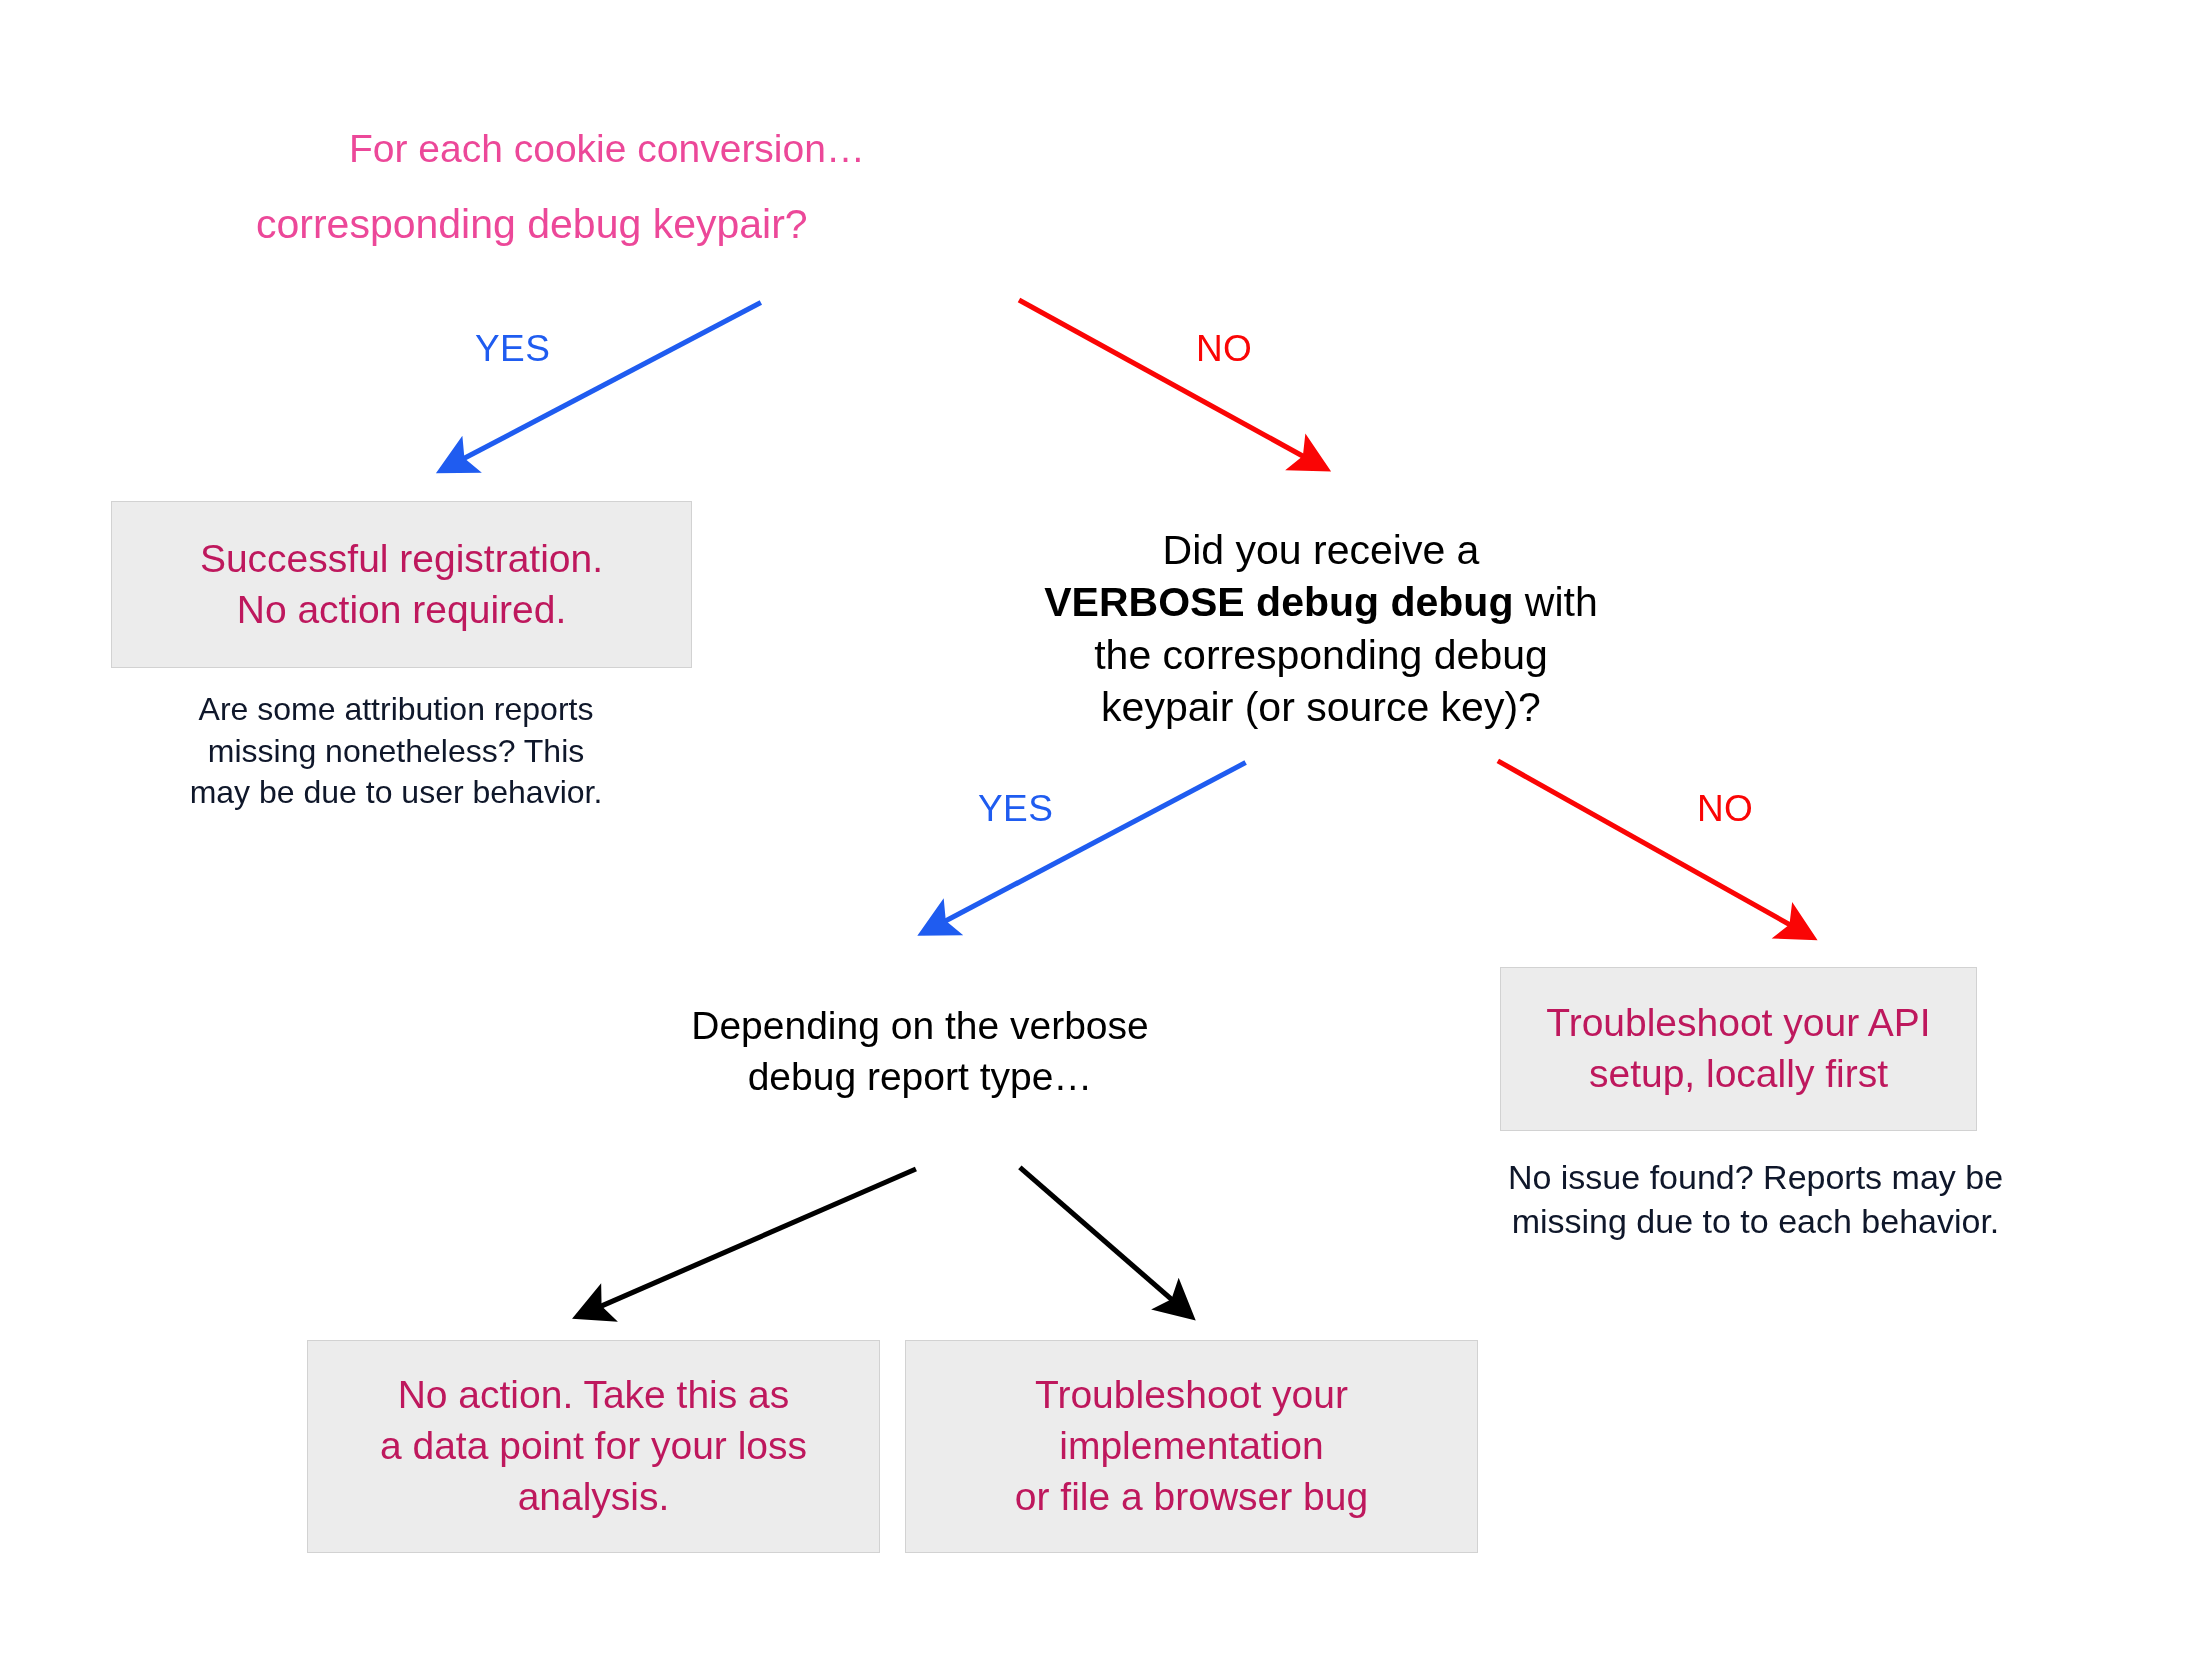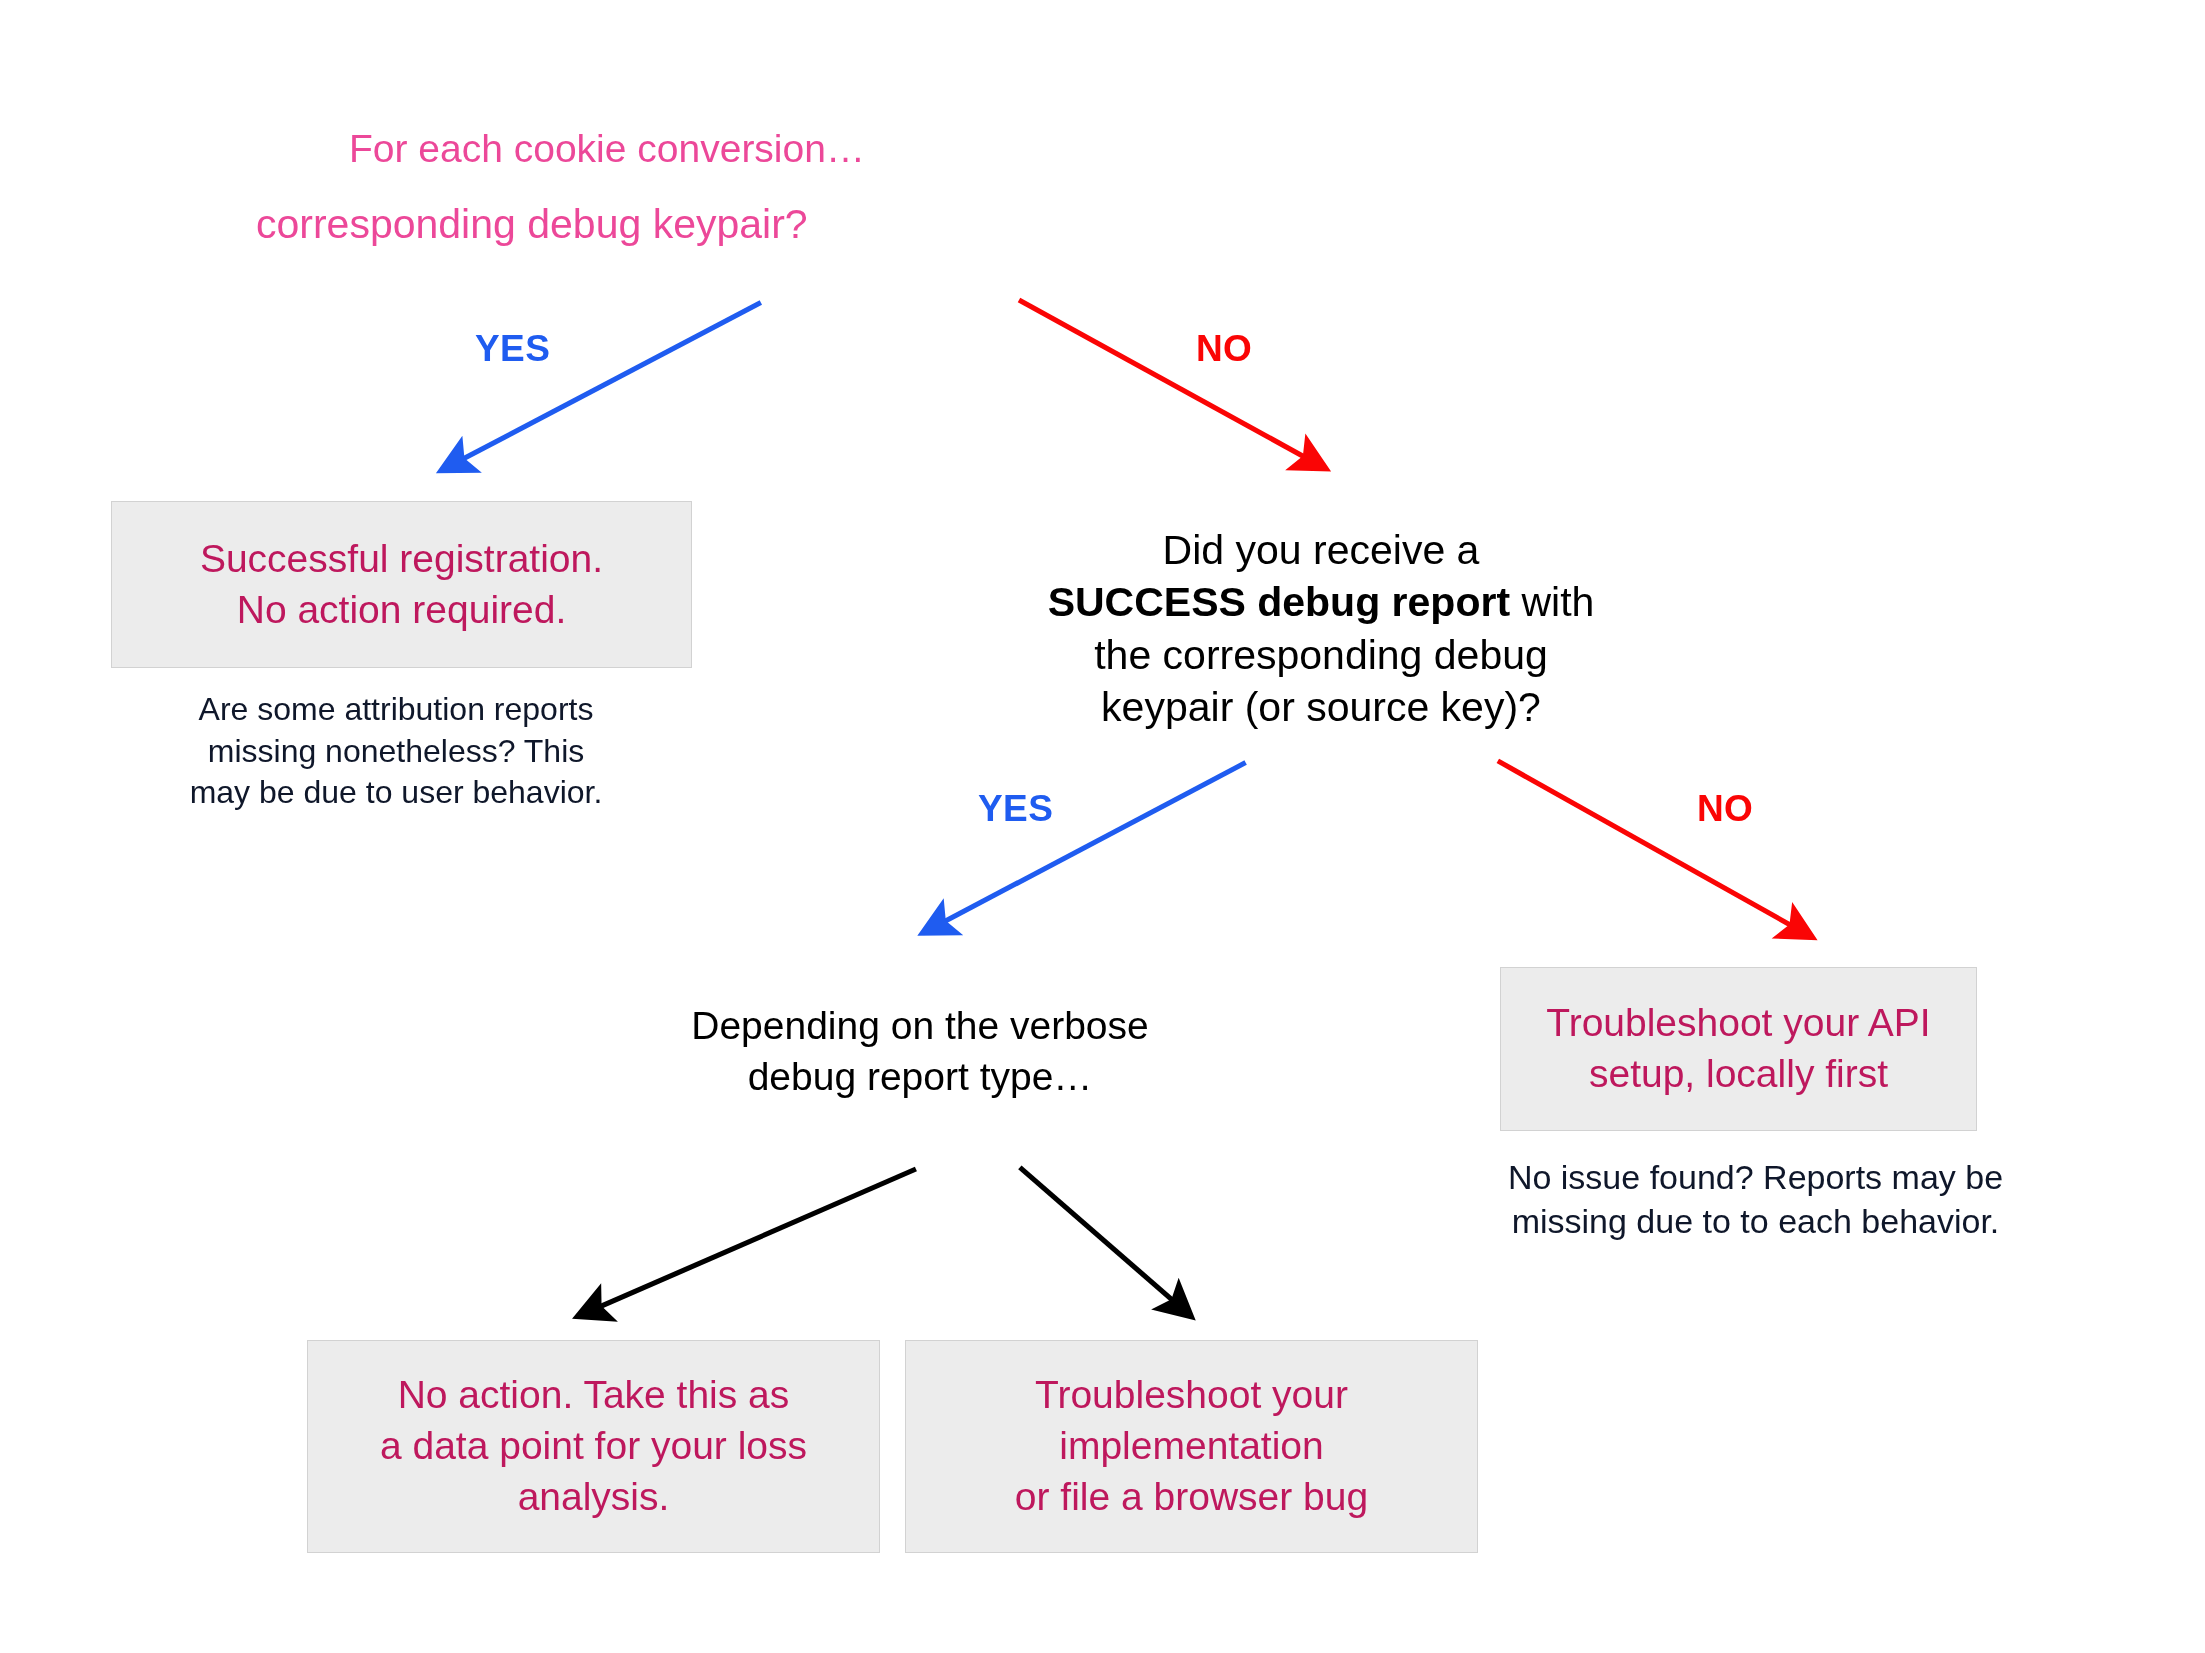--- a/index.html
+++ b/index.html
@@ -70,21 +70,21 @@
   .node-box .node-label {
     font-size: 39px;
     line-height: 1.30;
     color: #be185d;
     padding: 0 12px;
     white-space: pre-line;
   }
 
   
   .edge-label {
-    font-weight: bold;
+    font-weight: normal;
     font-size: 37px;
     letter-spacing: 0.4px;
   }
   .edge-yes { color: #1f5cf0; }
   .edge-no  { color: #fa0505; }
 
   
   #arrows {
     position: absolute;
     left: 0;
@@ -138,21 +138,21 @@
     <div class="node-label">Successful registration.
 No action required.</div>
   </div>
 
   <div class="abs caption" style="left:102px; top:689px; width:588px; white-space:pre-line;">Are some attribution reports
 missing nonetheless? This
 may be due to user behavior.</div>
 
   <div class="abs verbose-q" style="left:980px; top:524px; width:682px;">
     <div>Did you receive a</div>
-    <div><b>SUCCESS debug report</b><span> with</span></div>
+    <div><b>VERBOSE debug debug</b><span> with</span></div>
     <div>the corresponding debug</div>
     <div>keypair (or source key)?</div>
   </div>
 
   <div class="abs edge-label edge-yes" style="left:978px; top:788px;">YES</div>
   <div class="abs edge-label edge-no" style="left:1697px; top:788px;">NO</div>
 
   <div class="abs depend-text" style="left:596px; top:1001px; width:648px; white-space:pre-line;">Depending on the verbose
 debug report type…</div>
 

